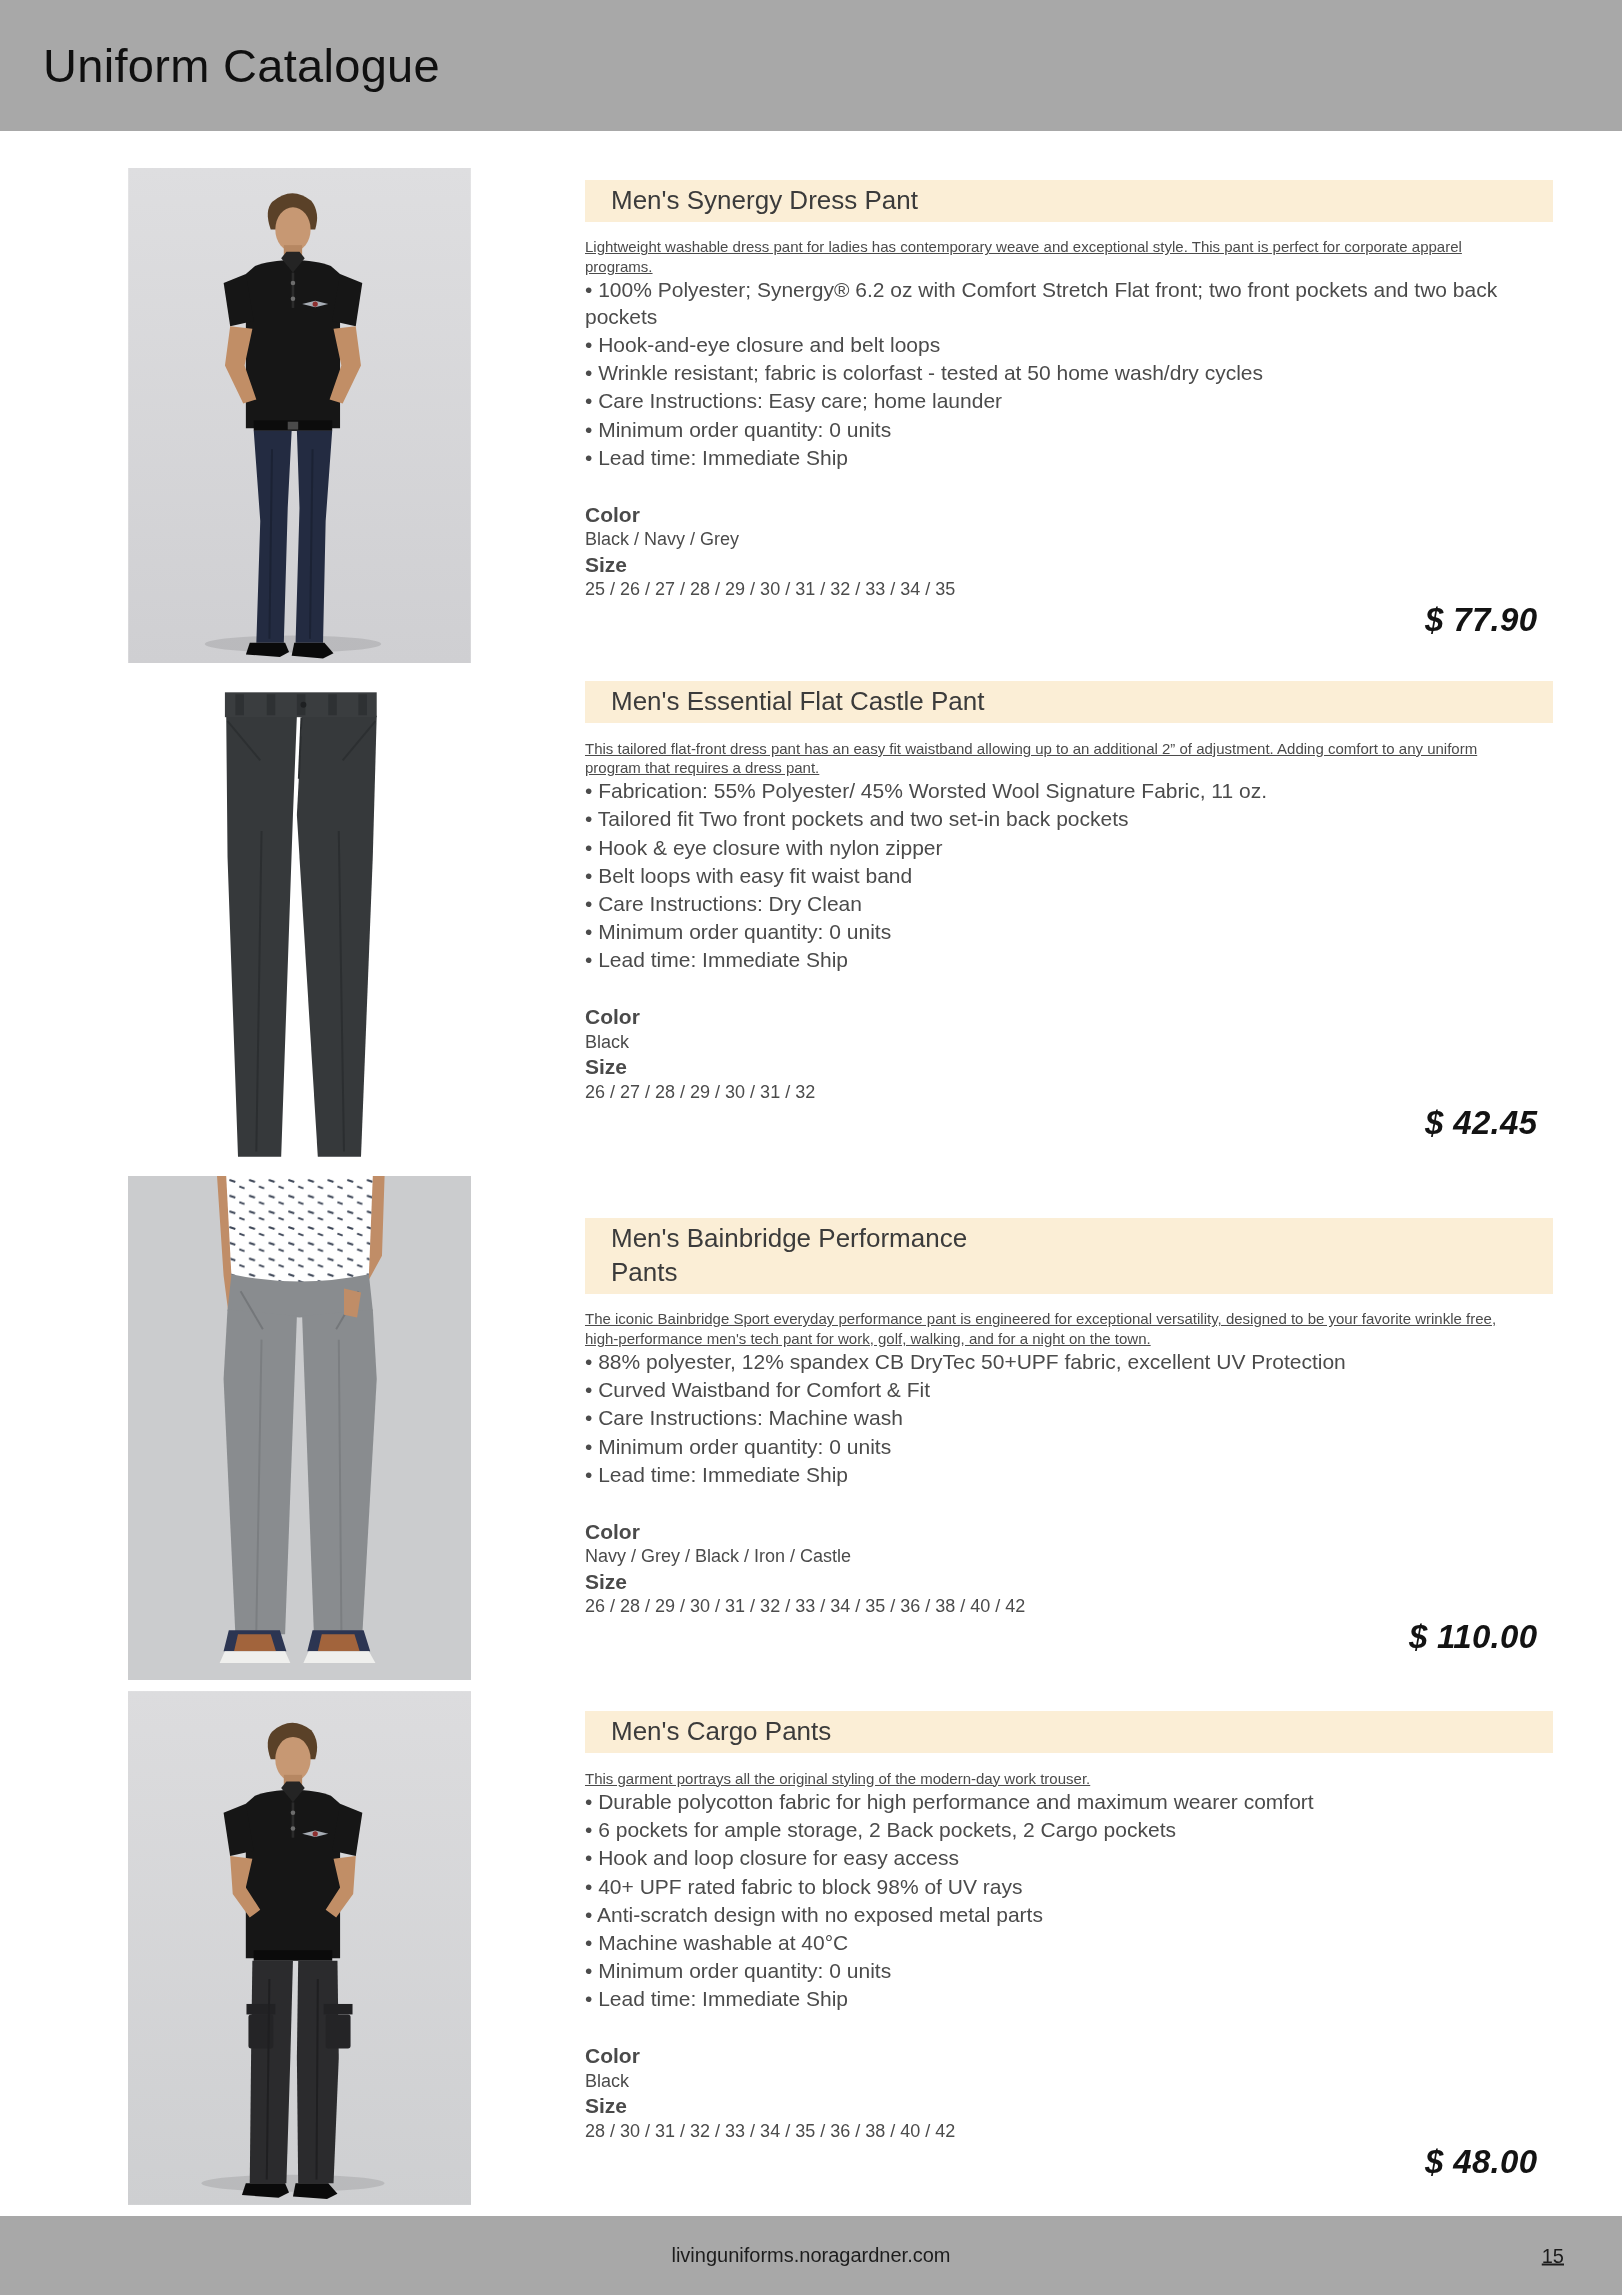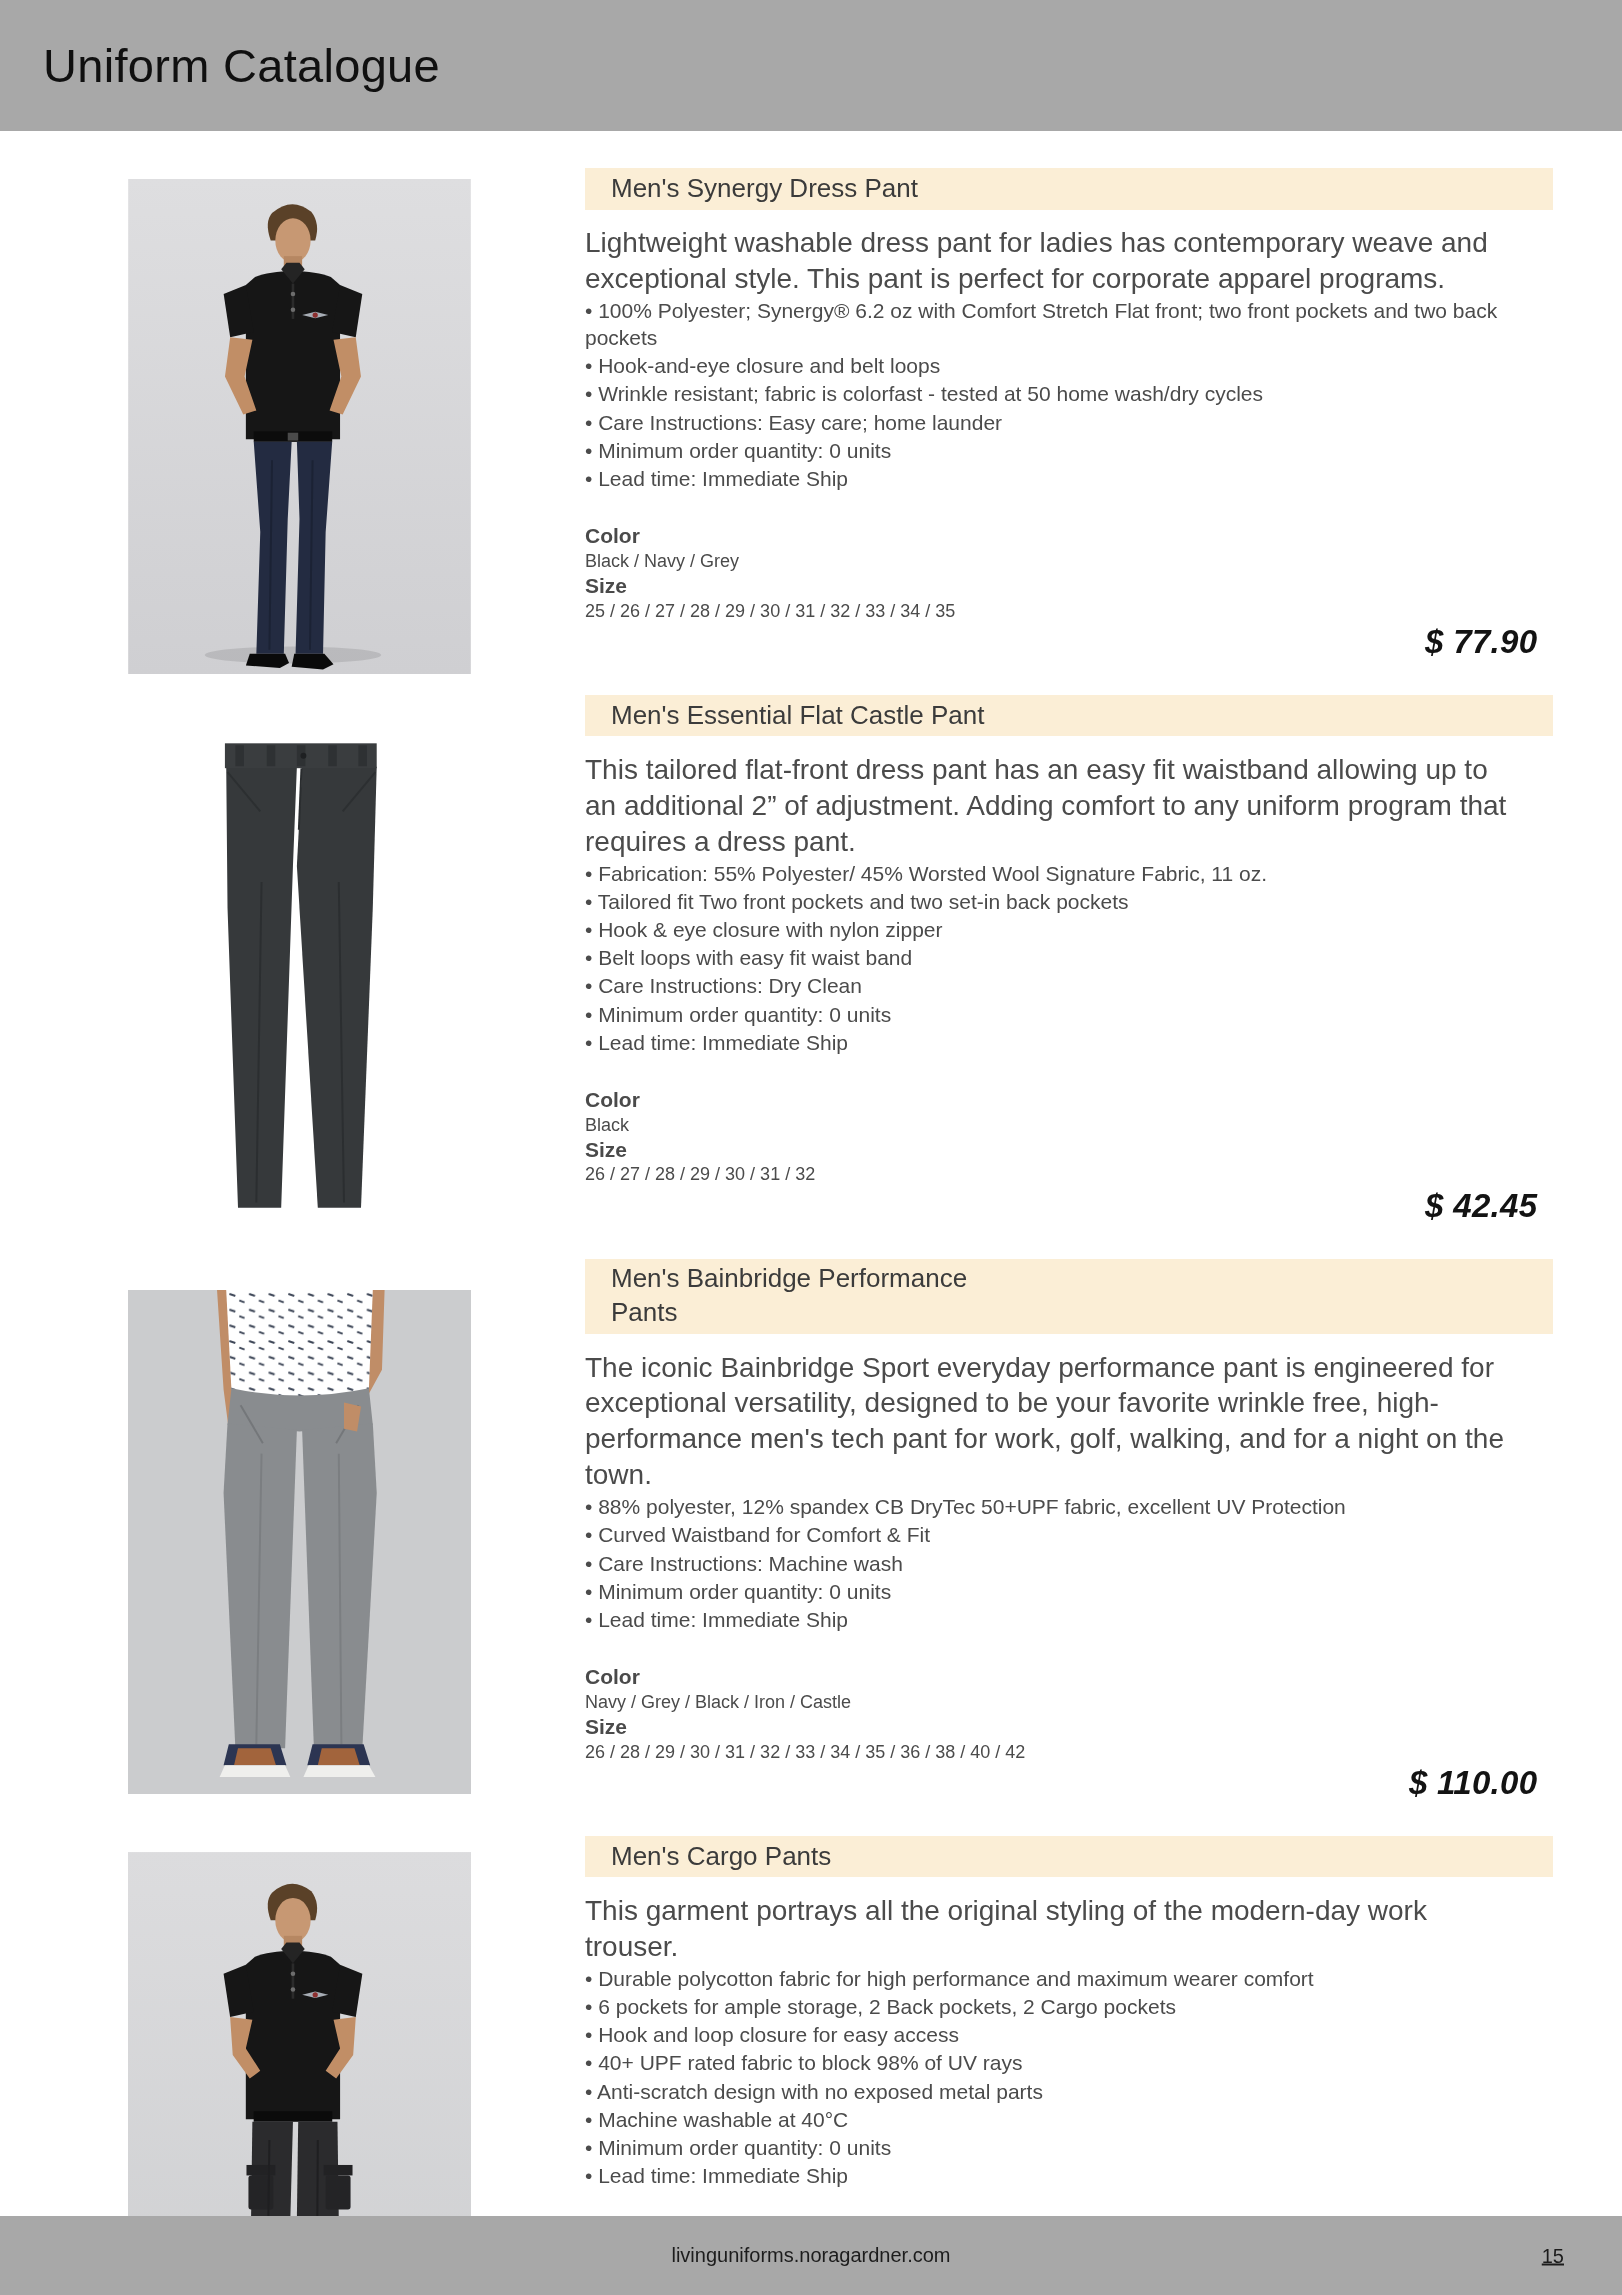--- a/index.html
+++ b/index.html
@@ -12,36 +12,37 @@
 
   
   .top-bar {
     height:131px; background:#a8a8a8; display:flex; align-items:center;
     padding-left:43px; box-sizing:border-box;
   }
   .top-bar h1 { margin:0; font-size:47px; font-weight:400; color:#101010; letter-spacing:0.3px; }
 
   
   main { padding-top:37px; }
-  .product { display:flex; margin:0 0 10.5px 128px; align-items:center; }
+  .product { display:flex; margin:0 0 10.5px 128px; align-items:flex-end; }
   .photo { flex:0 0 343px; width:343px; }
   .photo svg { display:block; }
 
   .info {
     width:968px; margin-left:114px; box-sizing:border-box;
     display:flex; flex-direction:column; padding-bottom:23.6px;
   }
   .title-bar {
     background:#fbeed6; color:#3b3b3b; font-size:26px; line-height:1.3;
     padding:3.9px 15.7px 3.9px 26px; box-sizing:border-box;
   }
   .title-bar span { white-space:pre-line; }
   .desc {
-    margin:15.7px 0 0 0; font-size:28px; line-height:1.28; color:#4b4b4b;
+    margin:15.7px 0 0 0; font-size:15px; line-height:1.28; color:#4b4b4b;
     max-width:932px;
+    text-decoration:underline;
   }
   .bullets { max-width:932px; }
   .bullet { font-size:21px; line-height:1.28; color:#4b4b4b; margin-top:1.3px; }
   .bullet::before { content:"\2022  "; }
   .spec-label { font-size:21px; line-height:1.28; font-weight:700; color:#4a4a4a; }
   .spec-label.first { margin-top:30px; }
   .spec-value { font-size:18px; line-height:1.28; color:#4b4b4b; }
   .price {
     margin-top:auto; align-self:flex-end; padding-right:15.7px;
     font-size:33px; font-weight:700; color:#131313; letter-spacing:0.3px;font-style:italic;

